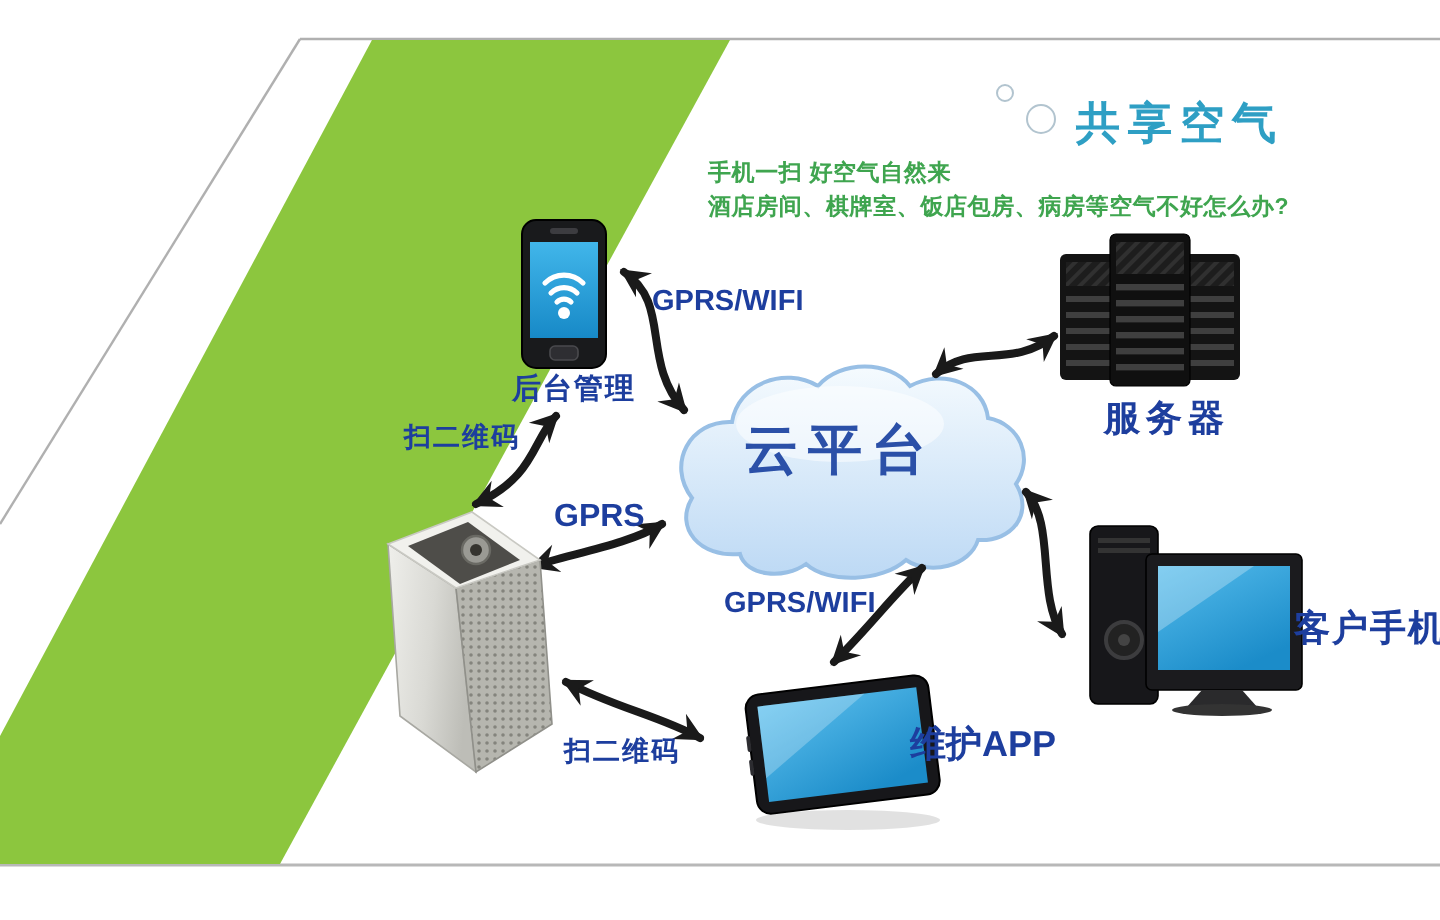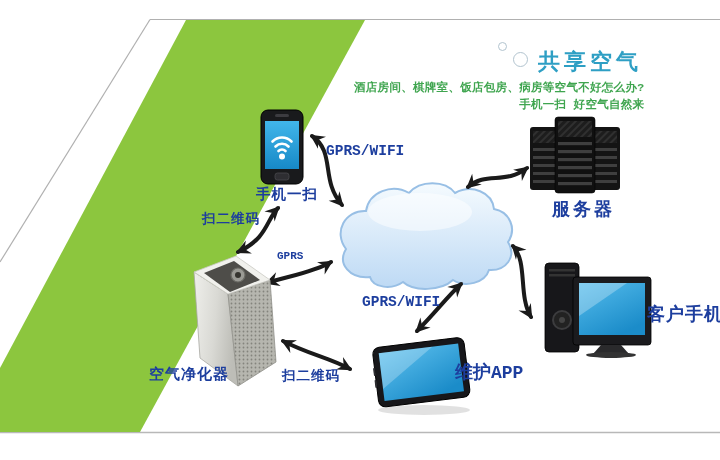--- a/index.html
+++ b/index.html
@@ -1,17 +1,17 @@
 <!DOCTYPE html>
 <html style="--green-band: #8CC63E; --title-blue: #2E9FC4; --subtitle-green: #3FA54F; --label-blue: #1D3E9E; --cloud-text: #2B50A8; --cloud-fill-top: #F4FAFE; --cloud-fill-bottom: #BBD8F4; --screen-blue: #2EA7E2; --arrow-black: #1A1A1A;"><head>
 <meta charset="utf-8">
 <style>
   html,body{margin:0;padding:0;background:#fff;}
   .stage{position:relative;width:720px;height:460px;background:#fff;overflow:hidden;
-         font-family:Liberation Mono, monospace;text-align:right;}
+         font-family:Liberation Sans, sans-serif;}
   .stage svg.bg{position:absolute;left:0;top:0;}
   .title{position:absolute;left:538px;top:47px;font-size:22px;font-weight:bold;
          color:var(--title-blue,#2E9FC4);letter-spacing:4px;white-space:nowrap;}
   .subtitle{position:absolute;left:354px;top:79px;font-size:11.5px;font-weight:bold;
             color:var(--subtitle-green,#3FA54F);line-height:17px;letter-spacing:0.3px;white-space:nowrap;}
   .deco-circle{position:absolute;border:1.5px solid #b2c4cf;border-radius:50%;background:transparent;}
   .deco-small{left:498px;top:42px;width:7px;height:7px;}
   .deco-large{left:513px;top:52px;width:13px;height:13px;}
   .label{position:absolute;font-weight:bold;color:var(--label-blue,#1D3E9E);
          font-size:18px;white-space:nowrap;}
@@ -63,22 +63,22 @@
       <path d="M513,246 C528,262 518,296 531,317" marker-start="url(#ah)" marker-end="url(#ah)"></path>
       <path d="M461,284 C446,298 436,312 417,331" marker-start="url(#ah)" marker-end="url(#ah)"></path>
       <path d="M283,341 C308,354 330,358 350,369" marker-start="url(#ah)" marker-end="url(#ah)"></path>
     </g>
   </svg>
 
   <span class="deco-circle deco-small"></span>
   <span class="deco-circle deco-large"></span>
   <div class="title">共享空气</div>
   <div class="subtitle">
+    <div>手机一扫 好空气自然来</div>
     <div>酒店房间、棋牌室、饭店包房、病房等空气不好怎么办?</div>
-    <div>手机一扫 好空气自然来</div>
   </div>
 
   <div class="device" style="left:256px;top:108px;">
     <svg width="52" height="80" viewBox="0 0 52 80">
       <defs>
         <linearGradient id="scr1" x1="0" y1="0" x2="0" y2="1">
           <stop offset="0" stop-color="#41B6EA"></stop>
             <stop offset="1" stop-color="#1789C7"></stop>
         </linearGradient>
       </defs>
@@ -87,21 +87,21 @@
       <rect x="9" y="13" width="34" height="48" fill="url(#scr1)"></rect>
       <g stroke="#fff" stroke-width="2.6" fill="none" stroke-linecap="round">
         <path d="M16.5,33.5 a13.4,13.4 0 0 1 19,0"></path>
         <path d="M19.5,38.5 a9.2,9.2 0 0 1 13,0"></path>
         <path d="M22.5,43 a5,5 0 0 1 7,0"></path>
       </g>
       <circle cx="26" cy="48.5" r="3" fill="#fff"></circle>
       <rect x="19" y="65" width="14" height="7" rx="2.5" fill="#2e2e32" stroke="#4a4a4e" stroke-width="0.8"></rect>
     </svg>
   </div>
-  <div class="label label-cjk" style="left:256px;top:185px;font-size:14.5px;">手机一扫</div>
+  <div class="label label-cjk" style="left:256px;top:185px;font-size:14.5px;">后台管理</div>
 
   <div class="device" style="left:527px;top:112px;">
     <svg width="96" height="84" viewBox="0 0 96 84">
       <defs>
         <pattern id="hatch" width="5" height="5" patternUnits="userSpaceOnUse" patternTransform="rotate(45)">
           <rect width="5" height="5" fill="#1d1d1d"></rect>
             <rect width="2" height="5" fill="#303030"></rect>
         </pattern>
       </defs>
       <g>
@@ -193,22 +193,22 @@
         </pattern>
       </defs>
       <polygon points="8,26 42,48 52,140 14,112" fill="url(#pureL)" stroke="#a8a8a2" stroke-width="0.8"></polygon>
       <polygon points="42,48 84,34 90,116 52,140" fill="url(#perf)" stroke="#90908a" stroke-width="0.8"></polygon>
       <polygon points="8,26 50,10 84,34 42,48" fill="#f1f1ed" stroke="#c9c9c3" stroke-width="0.8"></polygon>
       <polygon points="18,27 48,15 74,34 44,46" fill="#4e4d49"></polygon>
       <circle cx="52" cy="29" r="7" fill="#9a9a94" stroke="#6a6a64" stroke-width="1.2"></circle>
       <circle cx="52" cy="29" r="3" fill="#35342f"></circle>
     </svg>
   </div>
-  <div class="label label-cjk" style="left:149px;top:365px;font-size:15px;">空气净化器</div>
 
   <div class="label" style="left:326px;top:143px;font-size:14.5px;">GPRS/WIFI</div>
   <div class="label label-cjk" style="left:202px;top:210px;font-size:13.5px;">扫二维码</div>
-  <div class="label" style="left:277px;top:250px;font-size:11px;">GPRS</div>
+  <div class="label" style="left:277px;top:250px;font-size:16px;">GPRS</div>
   <div class="label" style="left:362px;top:294px;font-size:14.5px;">GPRS/WIFI</div>
   <div class="label label-cjk" style="left:282px;top:367px;font-size:13.5px;">扫二维码</div>
 
+  <div class="cloud-label">云平台</div>
 
 </div>
 
 </body></html>

